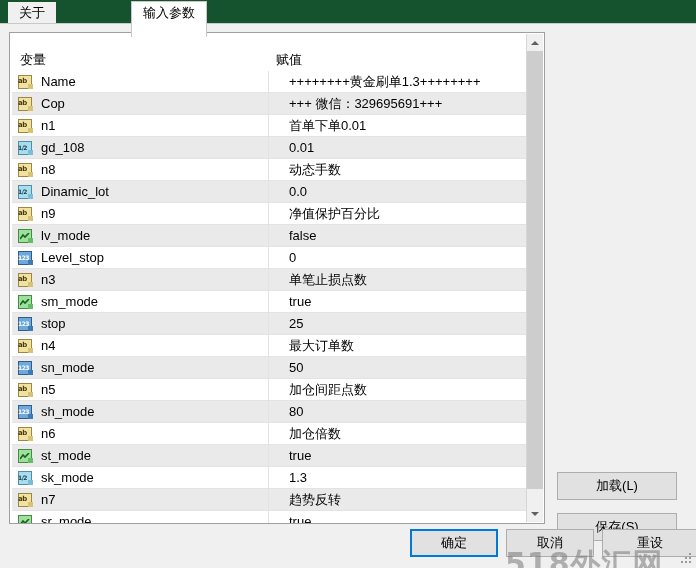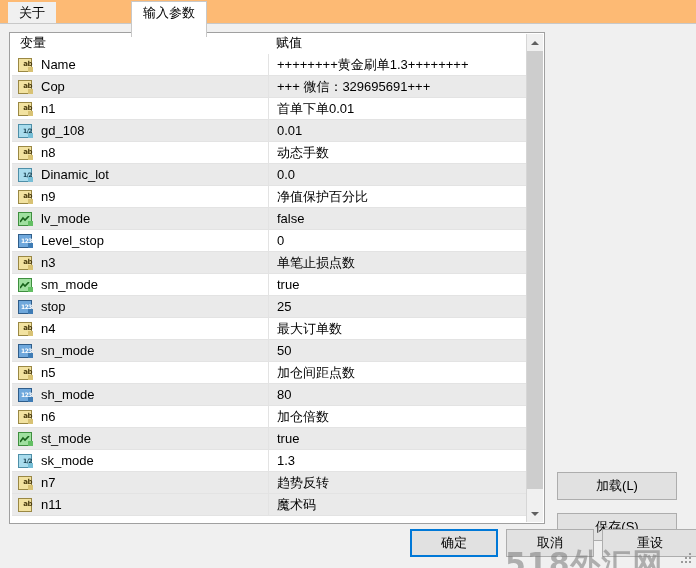--- a/index.html
+++ b/index.html
@@ -15,21 +15,21 @@
     color: #000;
     overflow: hidden;
     position: relative;
   }
 
   
   .tabstrip {
     position: absolute;
     left: 0; top: 0;
     width: 696px; height: 24px;
-    background: #fdba74;
+    background: #14532d;
   }
   .tabstrip-line {
     position: absolute;
     left: 0; top: 23px;
     width: 696px; height: 1px;
     background: #c8c8c8;
   }
   .tab {
     position: absolute;
     top: 2px;
@@ -71,21 +71,21 @@
     position: absolute;
     left: 9px; top: 8px;
     width: 536px; height: 492px;
     background: #ffffff;
     border: 1px solid #a0a0a0;
     box-sizing: border-box;
     overflow: hidden;
   }
   .lb-inner {
     position: absolute;
-    left: 2px; top: 0;
+    left: 2px; top: 17px;
     width: 516px;
     height: 488px;
     overflow: hidden;
   }
   .grid {
     width: 514px;
     border-collapse: collapse;
     table-layout: fixed;
   }
   .grid th {
@@ -113,21 +113,21 @@
   .col-var { width: 256px; }
   .col-val { width: 258px; }
   .cell-var {
     display: flex;
     align-items: center;
     padding-left: 6px;
     height: 21px;
     box-sizing: border-box;
   }
   .cell-val {
-    padding-left: 8px;
+    padding-left: 20px;
     height: 21px;
     line-height: 21px;
     border-left: 1px solid #e3e3e3;
     box-sizing: border-box;
   }
   .vname { margin-left: 7px; }
 
   
   .ticon {
     width: 16px; height: 14px;
@@ -147,21 +147,21 @@
     right: 1px; bottom: 0px;
     width: 5px; height: 5px;
   }
   .ticon .lbl {
     position: absolute;
     left: 0; top: 0;
     width: 14px; height: 14px;
     font-size: 7px;
     font-family: "DejaVu Sans", sans-serif;
     line-height: 13px;
-    text-align: right;
+    text-align: left;
     font-weight: bold;
     letter-spacing: -0.5px;
   }
   
   .ticon.t-str .sheet { background: #f2e2a0; border-color: #9a8844; }
   .ticon.t-str .lbl { color: #4a3c10; }
   .ticon.t-str .fold { background: #d8c274; }
   
   .ticon.t-dbl .sheet { background: #a9dced; border-color: #4e8fa8; }
   .ticon.t-dbl .lbl { color: #103848; font-size: 6px; }
@@ -597,20 +597,37 @@
                     <span class="fold"></span>
                     <span class="lbl">ab</span>
                   </span>
                   <span class="vname">n7</span>
                 </div>
               </td>
               <td>
                 <div class="cell-val">趋势反转</div>
               </td>
             </tr>
+            <tr class="norm">
+              <td>
+                <div class="cell-var">
+                  <span class="ticon t-bool">
+                    <span class="sheet"></span>
+                    <span class="fold"></span>
+                    <svg class="zig" viewBox="0 0 10 7">
+                      <polyline points="0,6 3,2 5,4 9,0" fill="none" stroke="#17621a" stroke-width="1.6"></polyline>
+                    </svg>
+                  </span>
+                  <span class="vname">sr_mode</span>
+                </div>
+              </td>
+              <td>
+                <div class="cell-val">true</div>
+              </td>
+            </tr>
             <tr class="alt">
               <td>
                 <div class="cell-var">
                   <span class="ticon t-str">
                     <span class="sheet"></span>
                     <span class="lbl">ab</span>
                   </span>
                   <span class="vname">n11</span>
                 </div>
               </td>

